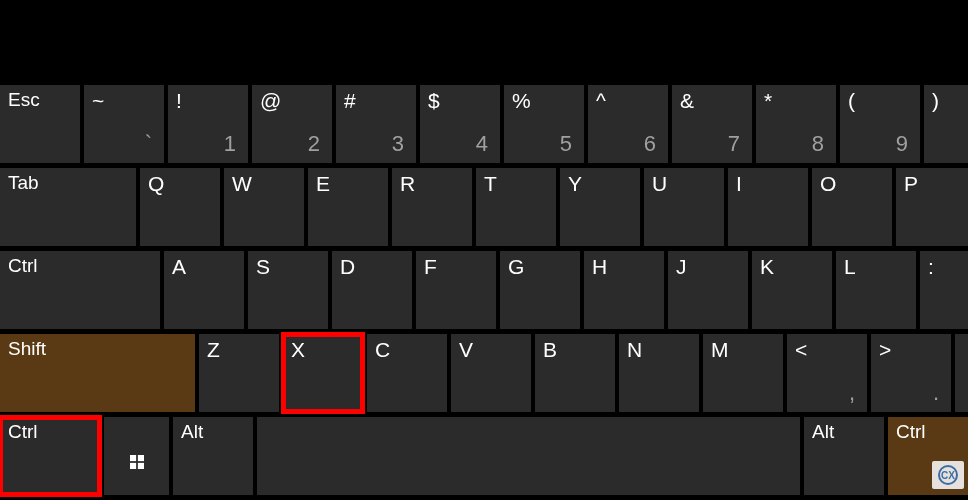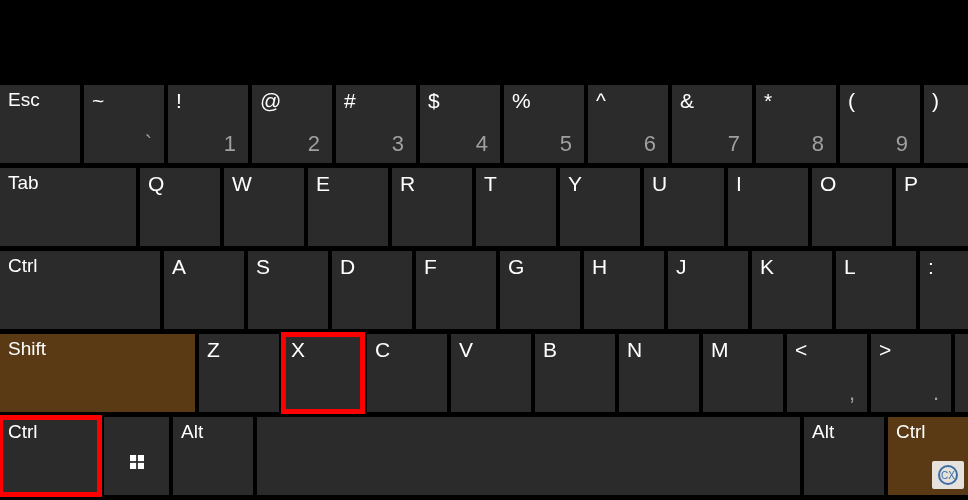--- a/index.html
+++ b/index.html
@@ -10,21 +10,21 @@
   .key { background: #2b2b2b; color: #fff; position: relative; font-size: 20px; font-weight: 400; cursor: pointer; text-align: center; }
   .key .primary { position: absolute; top: 4px; left: 8px; font-size: 21px; }
   .key .secondary { position: absolute; bottom: 6px; right: 12px; font-size: 22px; color: #a0a0a0; }
   .key .center { display:flex; align-items:center; justify-content:center; height:100%; width:100%; font-size:22px;}
   .key.special .primary { font-size: 19px; }
   .key.highlighted { outline: 5px solid #ff0000; outline-offset: -3px; z-index: 5; }
   .key.shift-active { background: #5a3a15; }
   .win-icon { display:inline-block; width:14px; height:14px; }
   .win-icon svg { width:14px; height:14px; }
   .watermark { position:absolute; right:4px; bottom:6px; background:rgba(255,255,255,0.85); padding:4px 6px; font-size:14px; color:#333; display:flex; align-items:center; gap:4px; border-radius:2px; z-index:20;}
-  .watermark .logo { width:20px; height:20px; border:2px solid #3a6ea5; border-radius:50%; display:flex; align-items:center; justify-content:center; font-size:10px; color:#3a6ea5; font-weight:normal;}
+  .watermark .logo { width:20px; height:20px; border:2px solid #3a6ea5; border-radius:50%; display:flex; align-items:center; justify-content:center; font-size:10px; color:#3a6ea5; font-weight:bold;}
   .watermark .sub { font-size:8px; color:#888; display:block; line-height:1;}
 </style>
 </head>
 <body>
 
 <div class="topbar"></div>
 
 <div class="keyboard">
 
   <div class="row">

